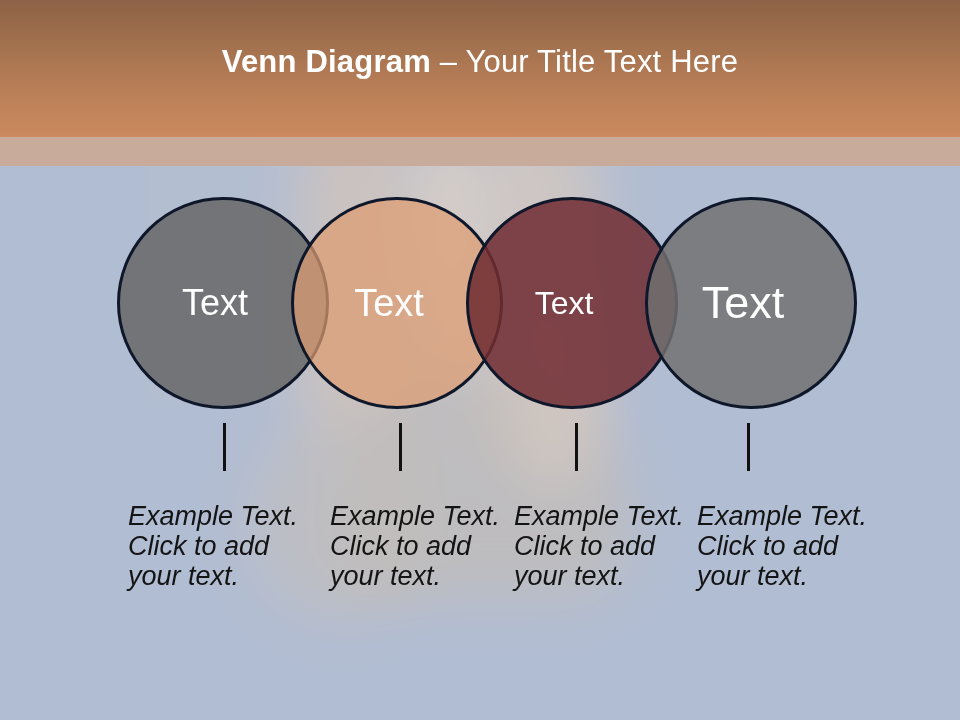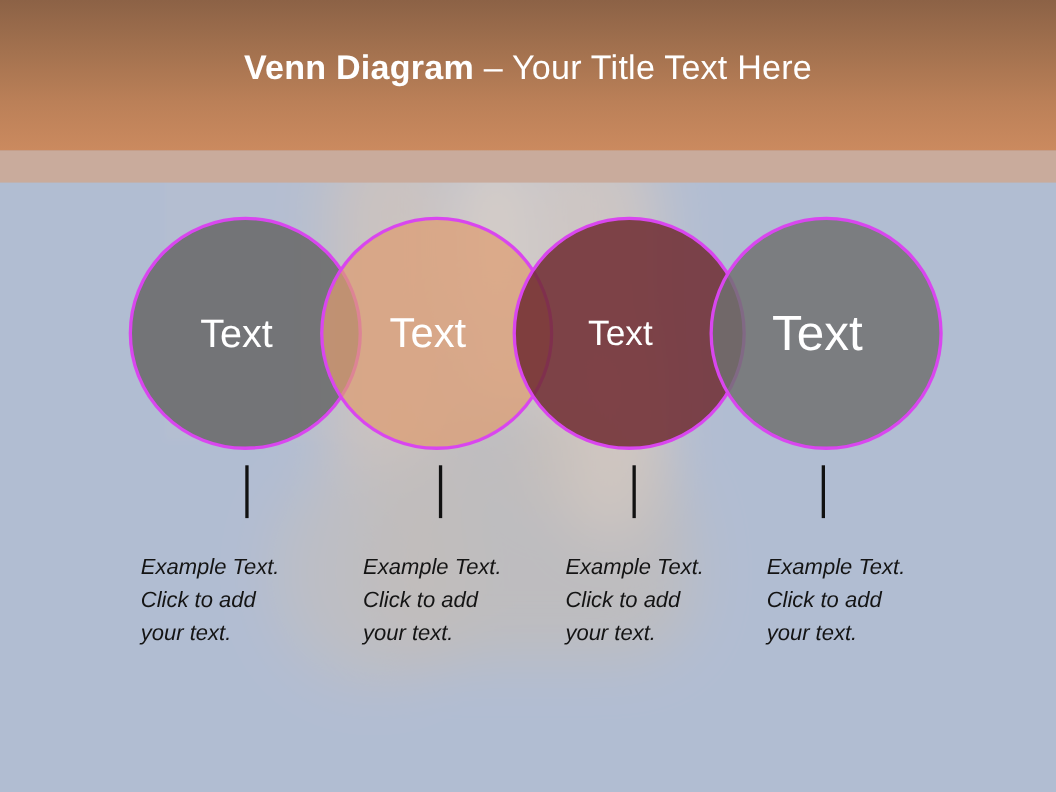--- a/index.html
+++ b/index.html
@@ -131,21 +131,21 @@
 
   
   .venn-area {
     position: absolute;
     left: 0; top: 0;
     width: 960px; height: 720px;
   }
   .venn-circle {
     position: absolute;
     border-radius: 50%;
-    border: 3px solid #d946ef;
+    border: 3px solid #0f172a;
     box-sizing: border-box;
     display: flex;
     align-items: center;
     justify-content: center;
   }
   .venn-circle .circle-label {
     color: #ffffff;
     font-weight: normal;
     white-space: nowrap;
     position: relative;
@@ -189,21 +189,21 @@
     position: absolute;
     width: 3px;
     background: #111111;
     z-index: 20;
   }
 
   
   .caption {
     position: absolute;
     font-style: italic;
-    font-size: 20px;
+    font-size: 27px;
     line-height: 30px;
     color: #141414;
     z-index: 20;
     white-space: pre-line;
   }
 </style>
 </head>
 <body>
 
 <div id="slide">

